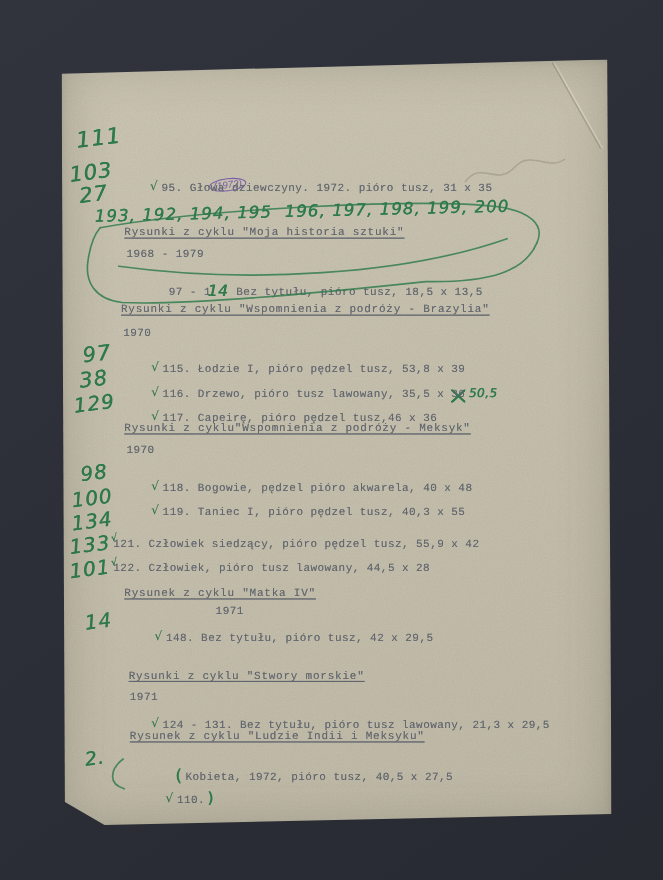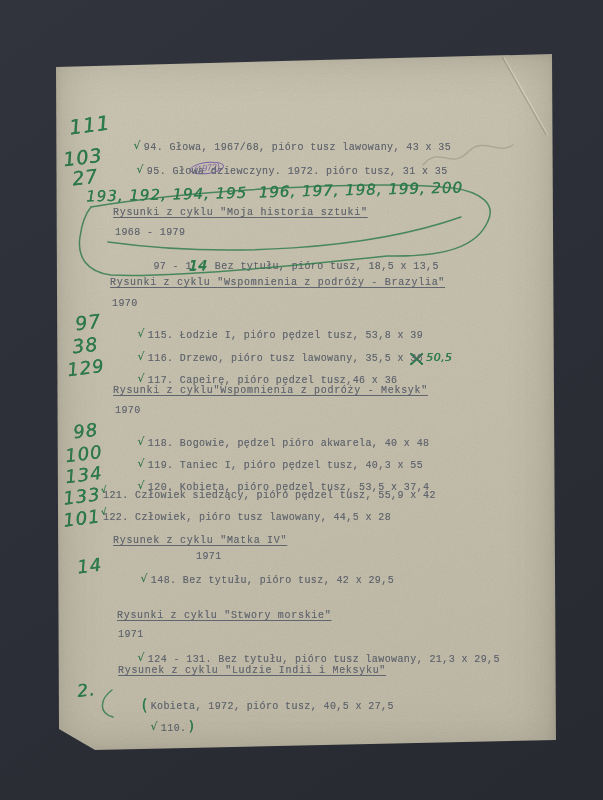--- a/index.html
+++ b/index.html
@@ -79,23 +79,20 @@
     <div class="mn g" style="left:8px;top:454px;font-size:18px">
       <span>101</span><span class="ck-sup">√</span>
     </div>
     <div class="mn g" style="left:22px;top:502px;font-size:18px">14</div>
     <div class="mn g" style="left:22px;top:627px;font-size:17px">2.</div>
 
     <div class="hw-year" style="left:135px;top:109px">(1972)</div>
 
     <div class="series g" style="left:31px;top:130px">193, 192, 194, 195  196, 197, 198, 199, 200</div>
 
-    <div class="t" style="left:40px;top:76px">
-      <span class="g ck">√</span><span>94. Głowa, 1967/68, pióro tusz lawowany, 43 x 35</span>
-    </div>
     <div class="t" style="left:43px;top:100px">
       <span class="g ck">√</span><span>95. Głowa dziewczyny. 1972. pióro tusz, 31 x 35</span>
     </div>
 
     <div class="t h" style="left:58px;top:154px">Rysunki z cyklu "Moja historia sztuki"</div>
     <div class="t" style="left:60px;top:174px">1968 - 1979</div>
     <div class="t" style="left:60px;top:193px">
       <span>97 - 1</span><span class="g ow">14</span><span> Bez tytułu, pióro tusz, 18,5 x 13,5</span>
     </div>
 
@@ -112,40 +109,37 @@
     </div>
 
     <div class="t h" style="left:58px;top:332px">Rysunki z cyklu"Wspomnienia z podróży - Meksyk"</div>
     <div class="t" style="left:60px;top:352px">1970</div>
     <div class="t" style="left:44px;top:372px">
       <span class="g ck">√</span><span>118. Bogowie, pędzel pióro akwarela, 40 x 48</span>
     </div>
     <div class="t" style="left:44px;top:394px">
       <span class="g ck">√</span><span>119. Taniec I, pióro pędzel tusz, 40,3 x 55</span>
     </div>
-    <div class="t" style="left:44px;top:416px">
-      <span class="g ck">√</span><span>120. Kobieta, pióro pędzel tusz, 53,5 x 37,4</span>
-    </div>
     <div class="t" style="left:48px;top:437px">121. Człowiek siedzący, pióro pędzel tusz, 55,9 x 42</div>
     <div class="t" style="left:48px;top:459px">122. Człowiek, pióro tusz lawowany, 44,5 x 28</div>
 
     <div class="t h" style="left:58px;top:482px">Rysunek z cyklu "Matka IV"</div>
     <div class="t" style="left:141px;top:498px">1971</div>
     <div class="t" style="left:47px;top:509px">
       <span class="g ck">√</span><span>148. Bez tytułu, pióro tusz, 42 x 29,5</span>
     </div>
 
     <div class="t h" style="left:62px;top:557px">Rysunki z cyklu "Stwory morskie"</div>
     <div class="t" style="left:63px;top:576px">1971</div>
     <div class="t" style="left:44px;top:588px">
       <span class="g ck">√</span><span>124 - 131. Bez tytułu, pióro tusz lawowany, 21,3 x 29,5</span>
     </div>
 
     <div class="t h" style="left:63px;top:612px">Rysunek z cyklu "Ludzie Indii i Meksyku"</div>
-    <div class="t" style="left:48px;top:633px">
+    <div class="t" style="left:66px;top:633px">
       <span class="g paren">(</span><span>Kobieta, 1972, pióro tusz, 40,5 x 27,5</span>
     </div>
     <div class="t" style="left:57px;top:655px">
       <span class="g ck">√</span><span>110.</span><span class="g paren-close">)</span>
     </div>
 
     <svg class="marks" viewBox="0 0 501 700" xmlns="http://www.w3.org/2000/svg">
       <g fill="none" stroke="#2e7b4c" stroke-width="1.5" stroke-linecap="round" opacity="0.82">
         <path d="M 36,154 C 140,136 330,127 398,135 C 426,139 441,151 433,168"></path>
         <path d="M 433,168 C 422,194 390,204 332,203 C 248,212 118,225 56,222 C 31,219 22,203 25,184 C 27,169 31,160 36,154"></path>

